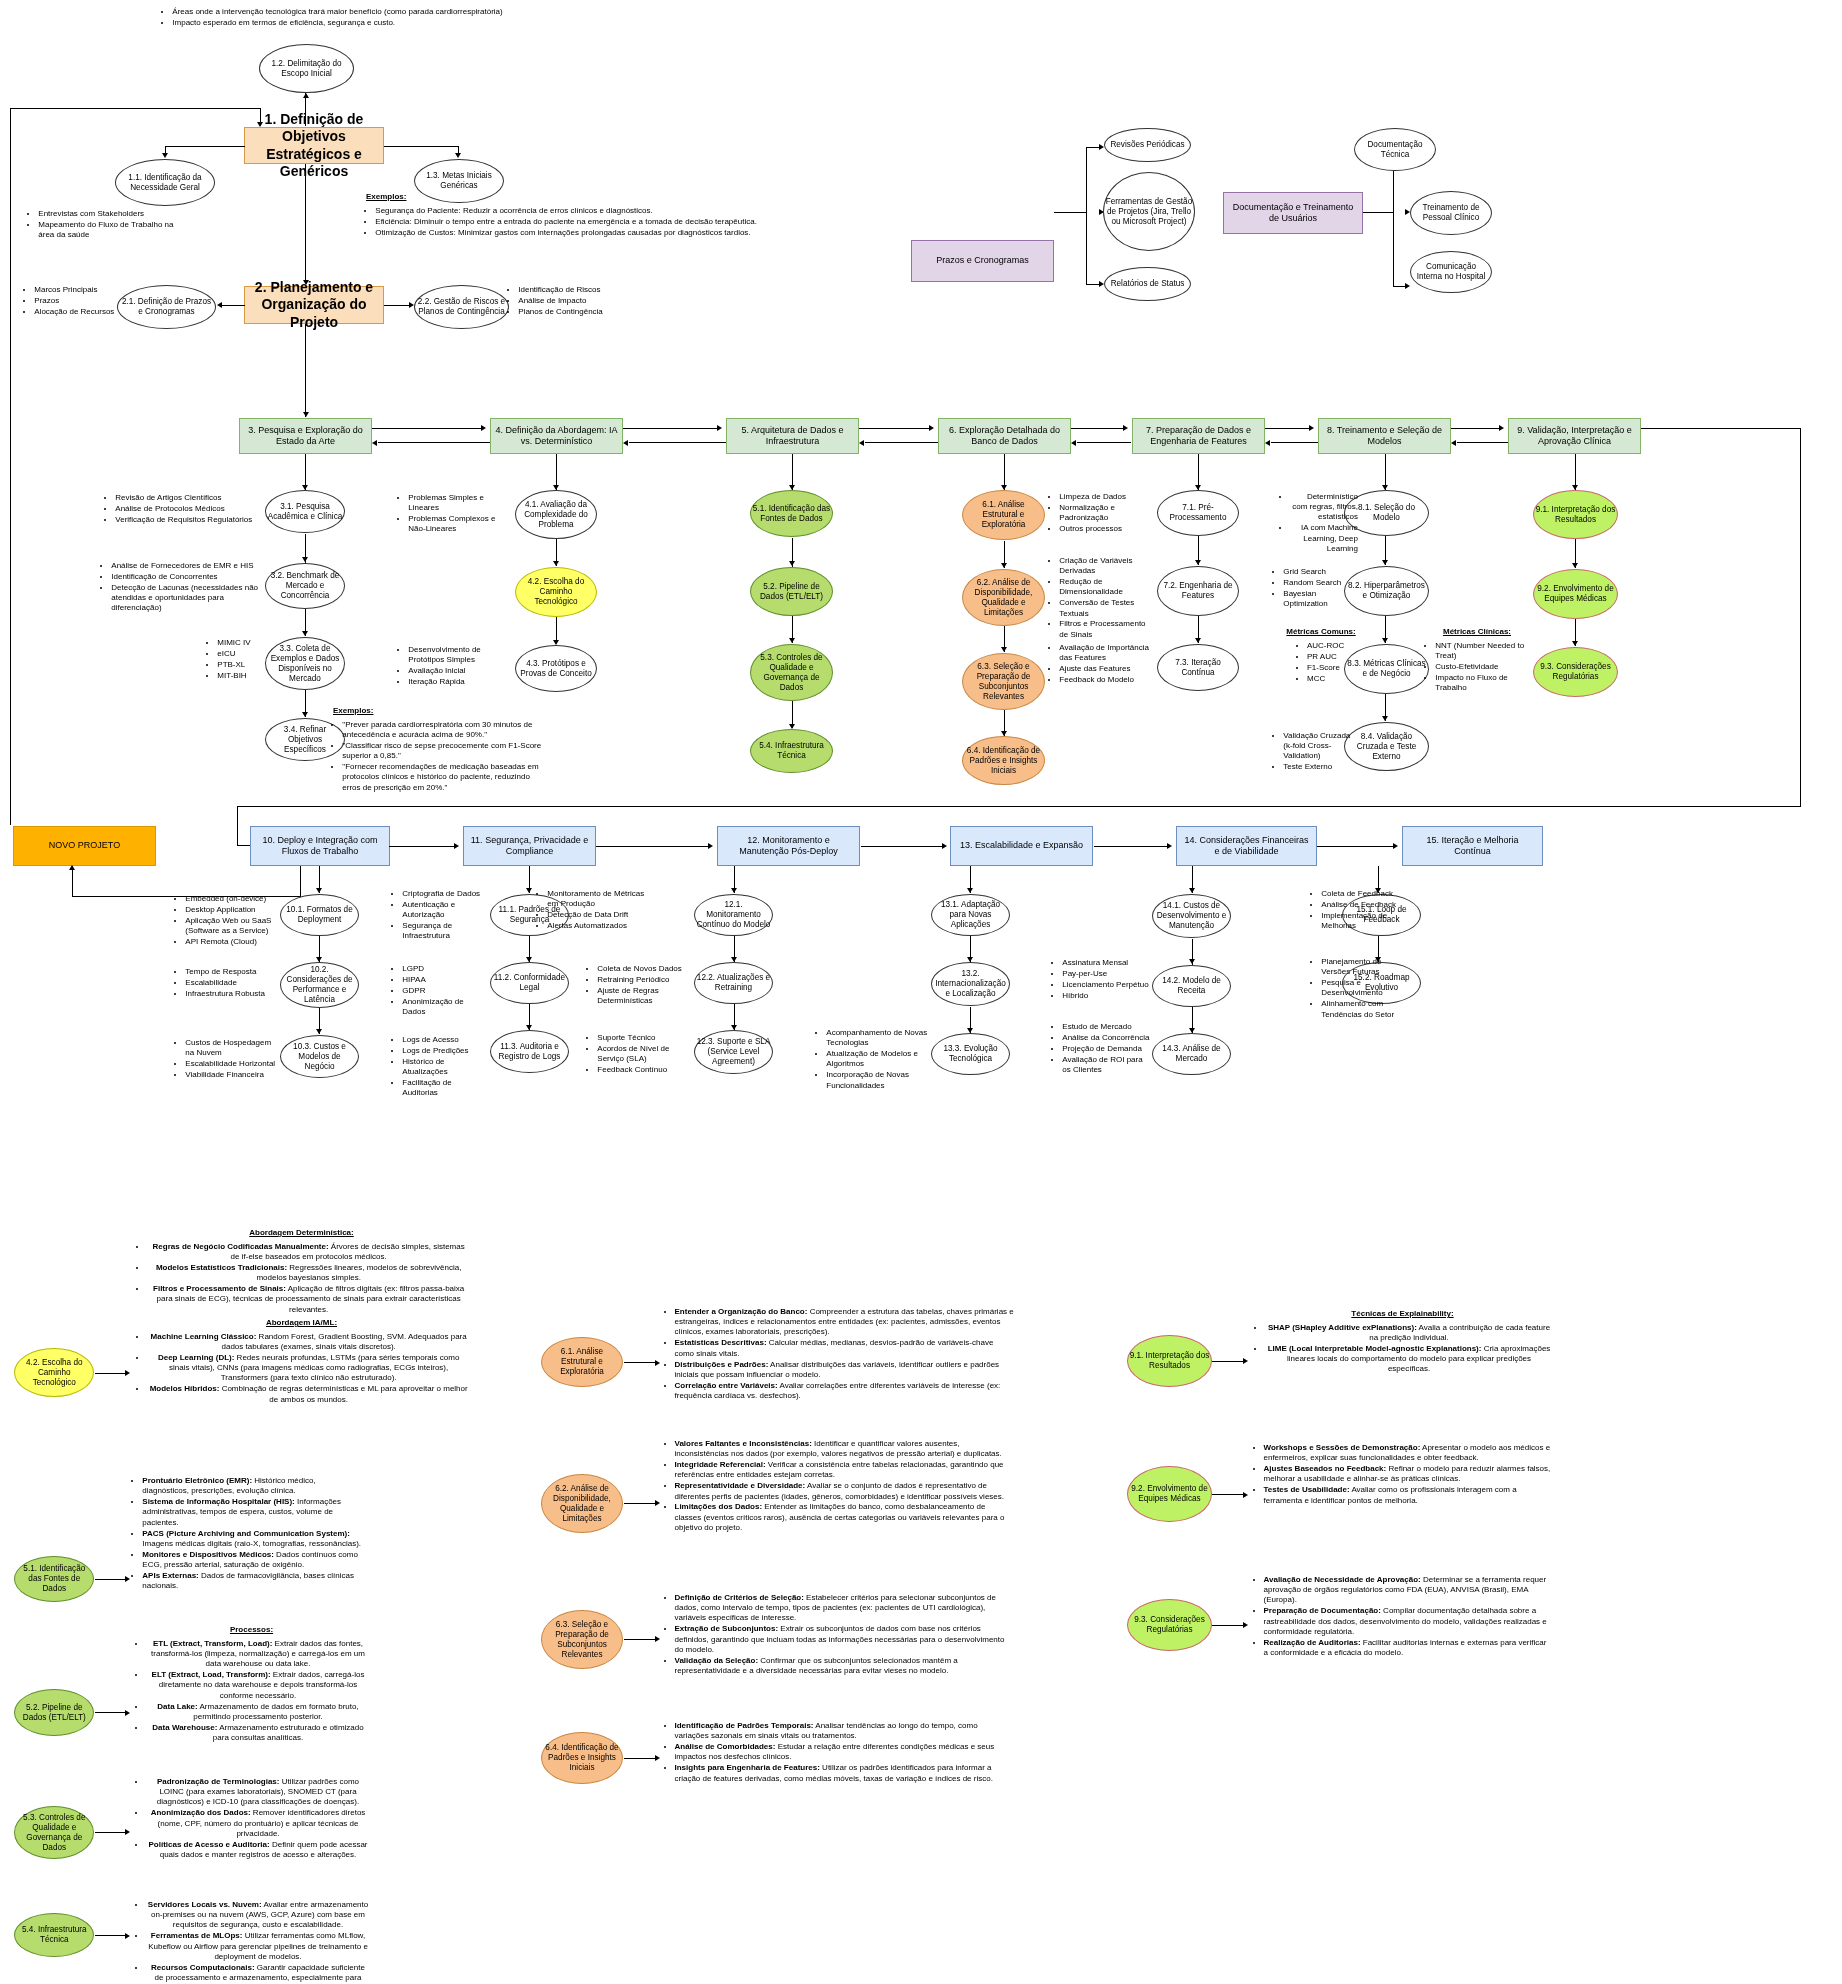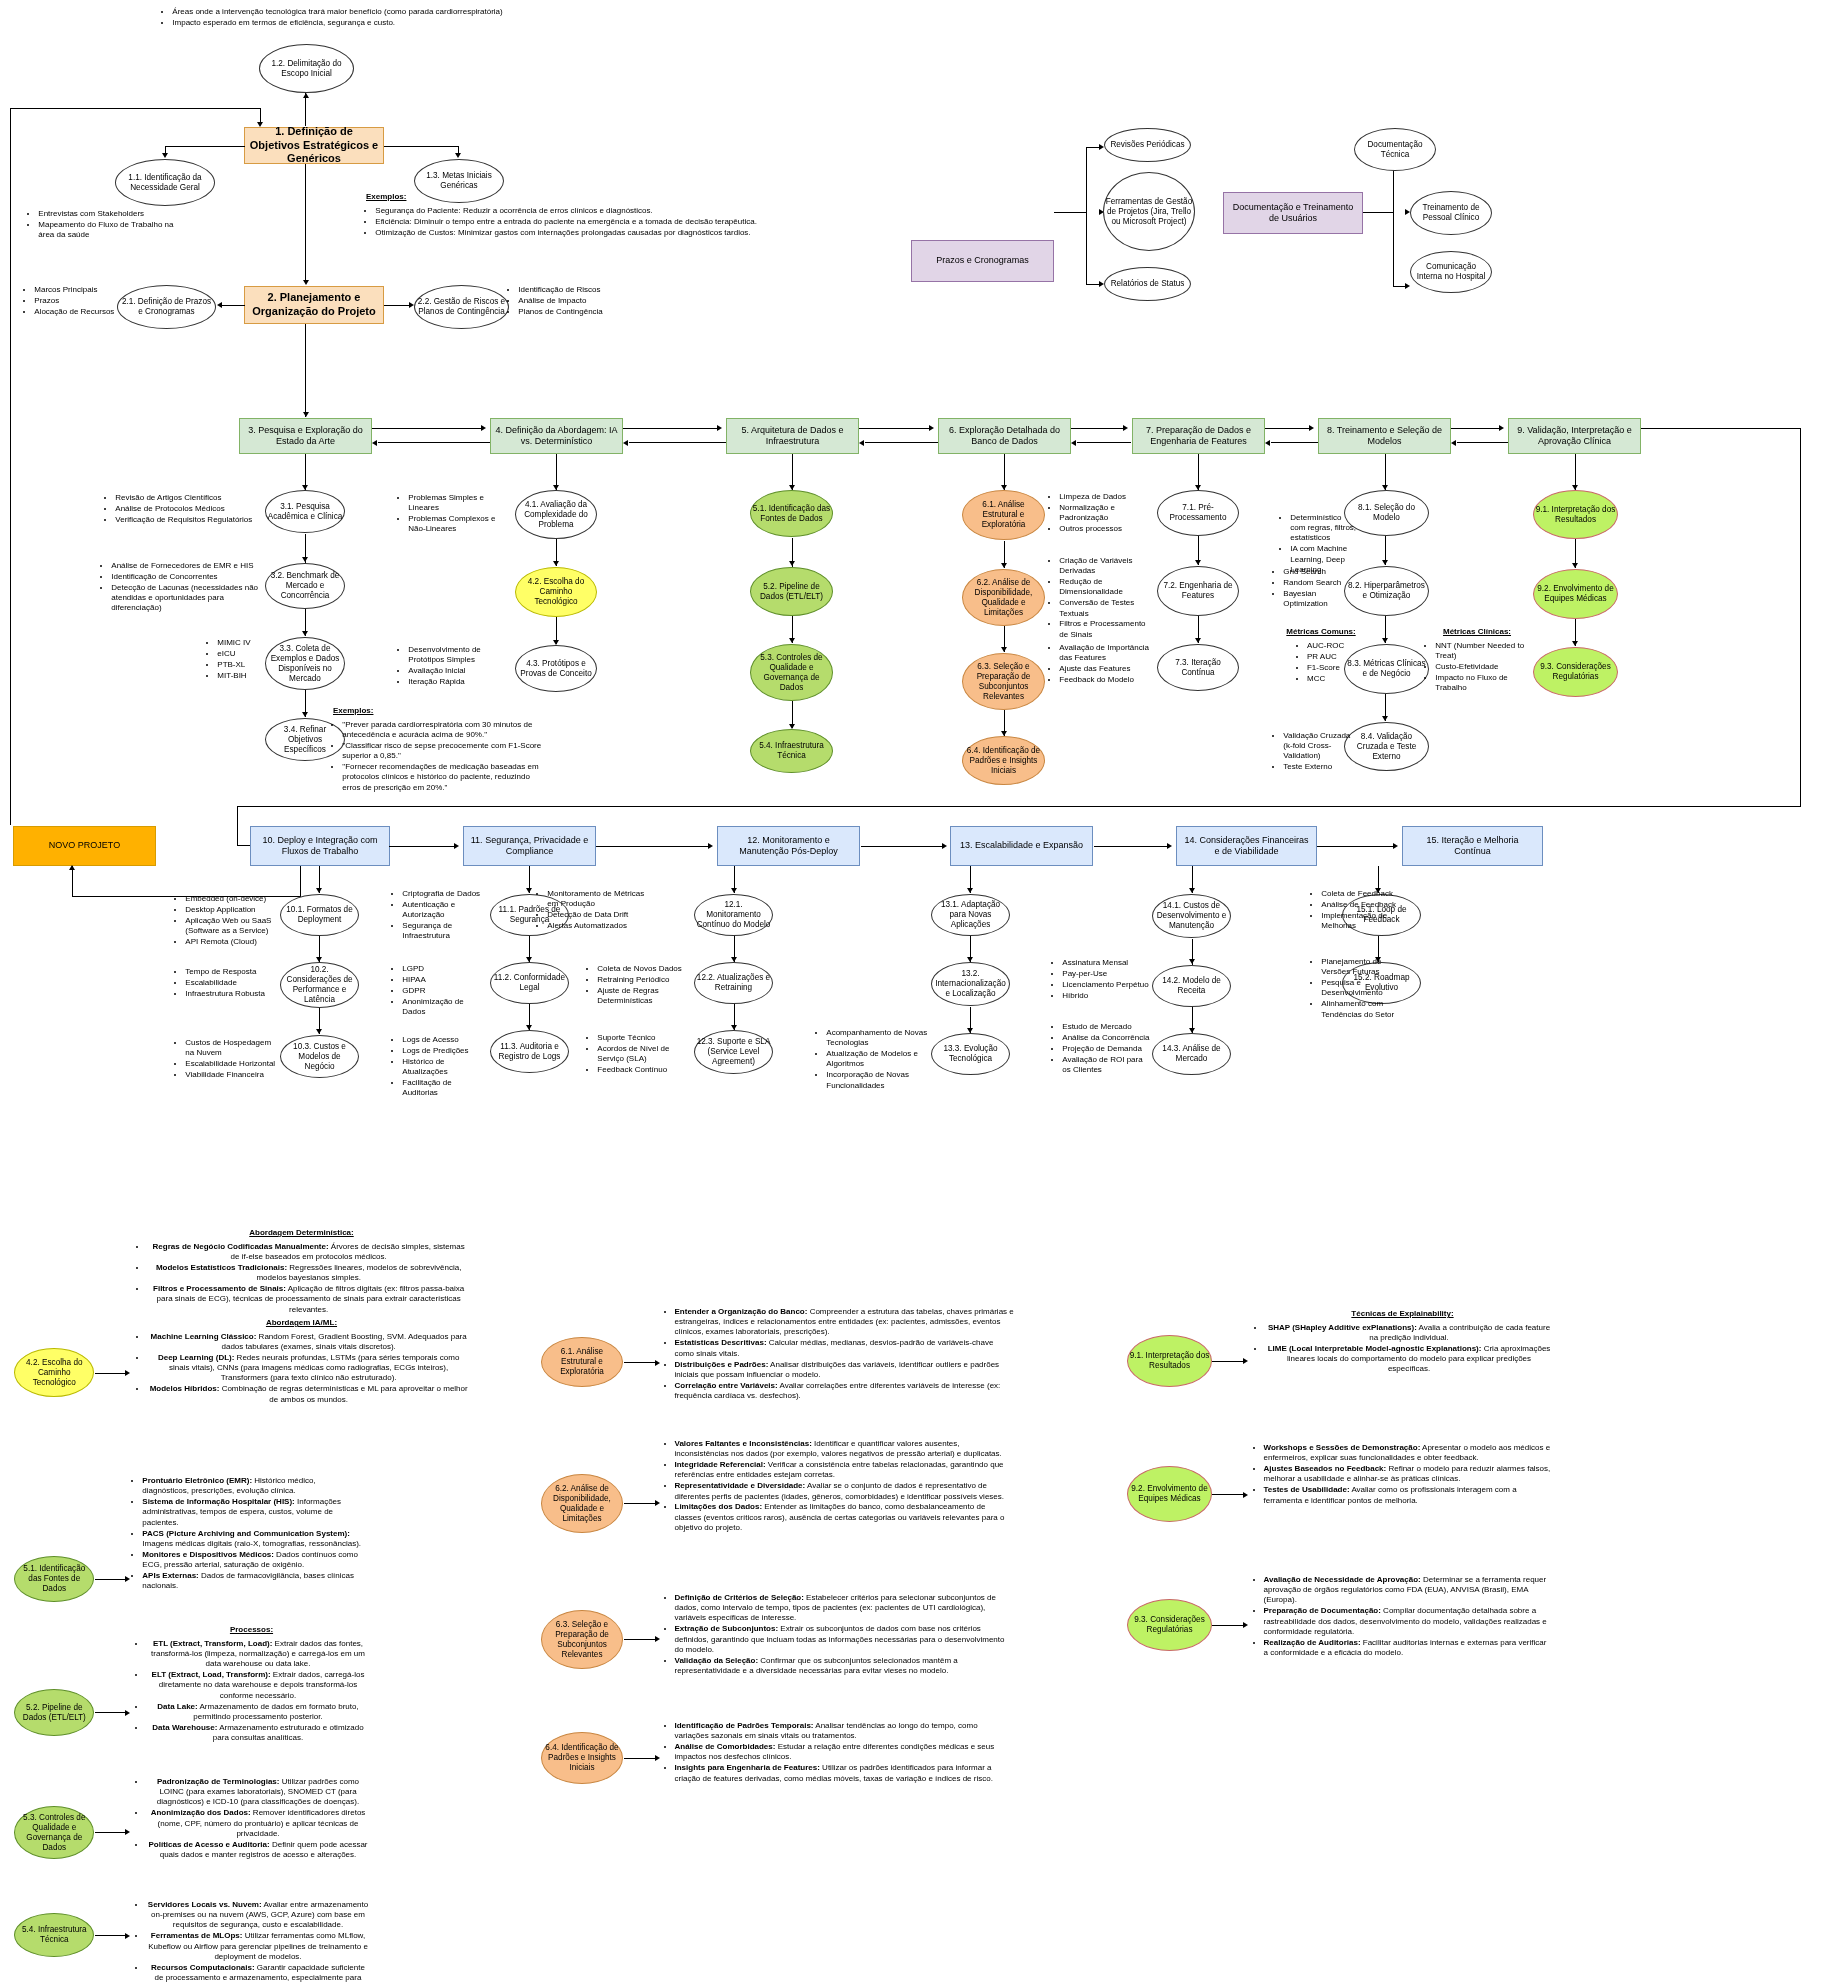--- a/index.html
+++ b/index.html
@@ -4,21 +4,21 @@
 <style>
   html,body{margin:0;padding:0;background:#ffffff;}
   body{font-family:"Liberation Sans",sans-serif;color:#000;}
   #root{position:relative;width:1842px;height:1985px;overflow:hidden;background:#fff;}
 
   
   .box{
     position:absolute;box-sizing:border-box;display:flex;align-items:center;justify-content:center;
     text-align:center;font-weight:bold;line-height:1.25;padding:2.2px 4.3px;
   }
-  .box-orange{background:#fbdfbd;border:1.1px solid #d79b43;font-size:11px;}
+  .box-orange{background:#fbdfbd;border:1.1px solid #d79b43;font-size:14px;}
   .box-green{background:#d5e8d4;border:1.1px solid #82b366;font-size:9px;font-weight:normal;}
   .box-blue{background:#dae8fc;border:1.1px solid #6c8ebf;font-size:9px;font-weight:normal;}
   .box-purple{background:#e1d5e7;border:1.1px solid #9673a6;font-size:9px;font-weight:normal;}
   .box-gold{background:#ffb100;border:1.1px solid #d79b00;font-size:9px;font-weight:normal;}
 
   
   .ell{
     position:absolute;box-sizing:border-box;border-radius:50%;
     display:flex;align-items:center;justify-content:center;text-align:center;
     font-size:8.2px;line-height:1.22;padding:1.4px;
@@ -333,21 +333,21 @@
   <div class="ln lnv" style="left:1385px;top:536px;height:29px;"></div>
   <div class="ar ar-d" style="left:1382px;top:560px;"></div>
   <div class="ell ell-white" style="left:1344px;top:566px;width:85px;height:50px;">8.2. Hiperparâmetros e Otimização</div>
   <div class="ln lnv" style="left:1385px;top:616px;height:27px;"></div>
   <div class="ar ar-d" style="left:1382px;top:638px;"></div>
   <div class="ell ell-white" style="left:1344px;top:644px;width:85px;height:50px;">8.3. Métricas Clínicas e de Negócio</div>
   <div class="ln lnv" style="left:1385px;top:694px;height:27px;"></div>
   <div class="ar ar-d" style="left:1382px;top:716px;"></div>
   <div class="ell ell-white" style="left:1344px;top:722px;width:85px;height:49px;">8.4. Validação Cruzada e Teste Externo</div>
 
-  <div class="txt" style="left:1281px;top:513px;width:77px;">
+  <div class="txt" style="left:1281px;top:492px;width:77px;text-align:right;">
     <ul>
         <li>Determinístico com regras, filtros, estatísticos</li>
         <li>IA com Machine Learning, Deep Learning</li>
       </ul>
   </div>
   <div class="txt" style="left:1274px;top:567px;width:86px;">
     <ul>
         <li>Grid Search</li>
         <li>Random Search</li>
         <li>Bayesian Optimization</li>

